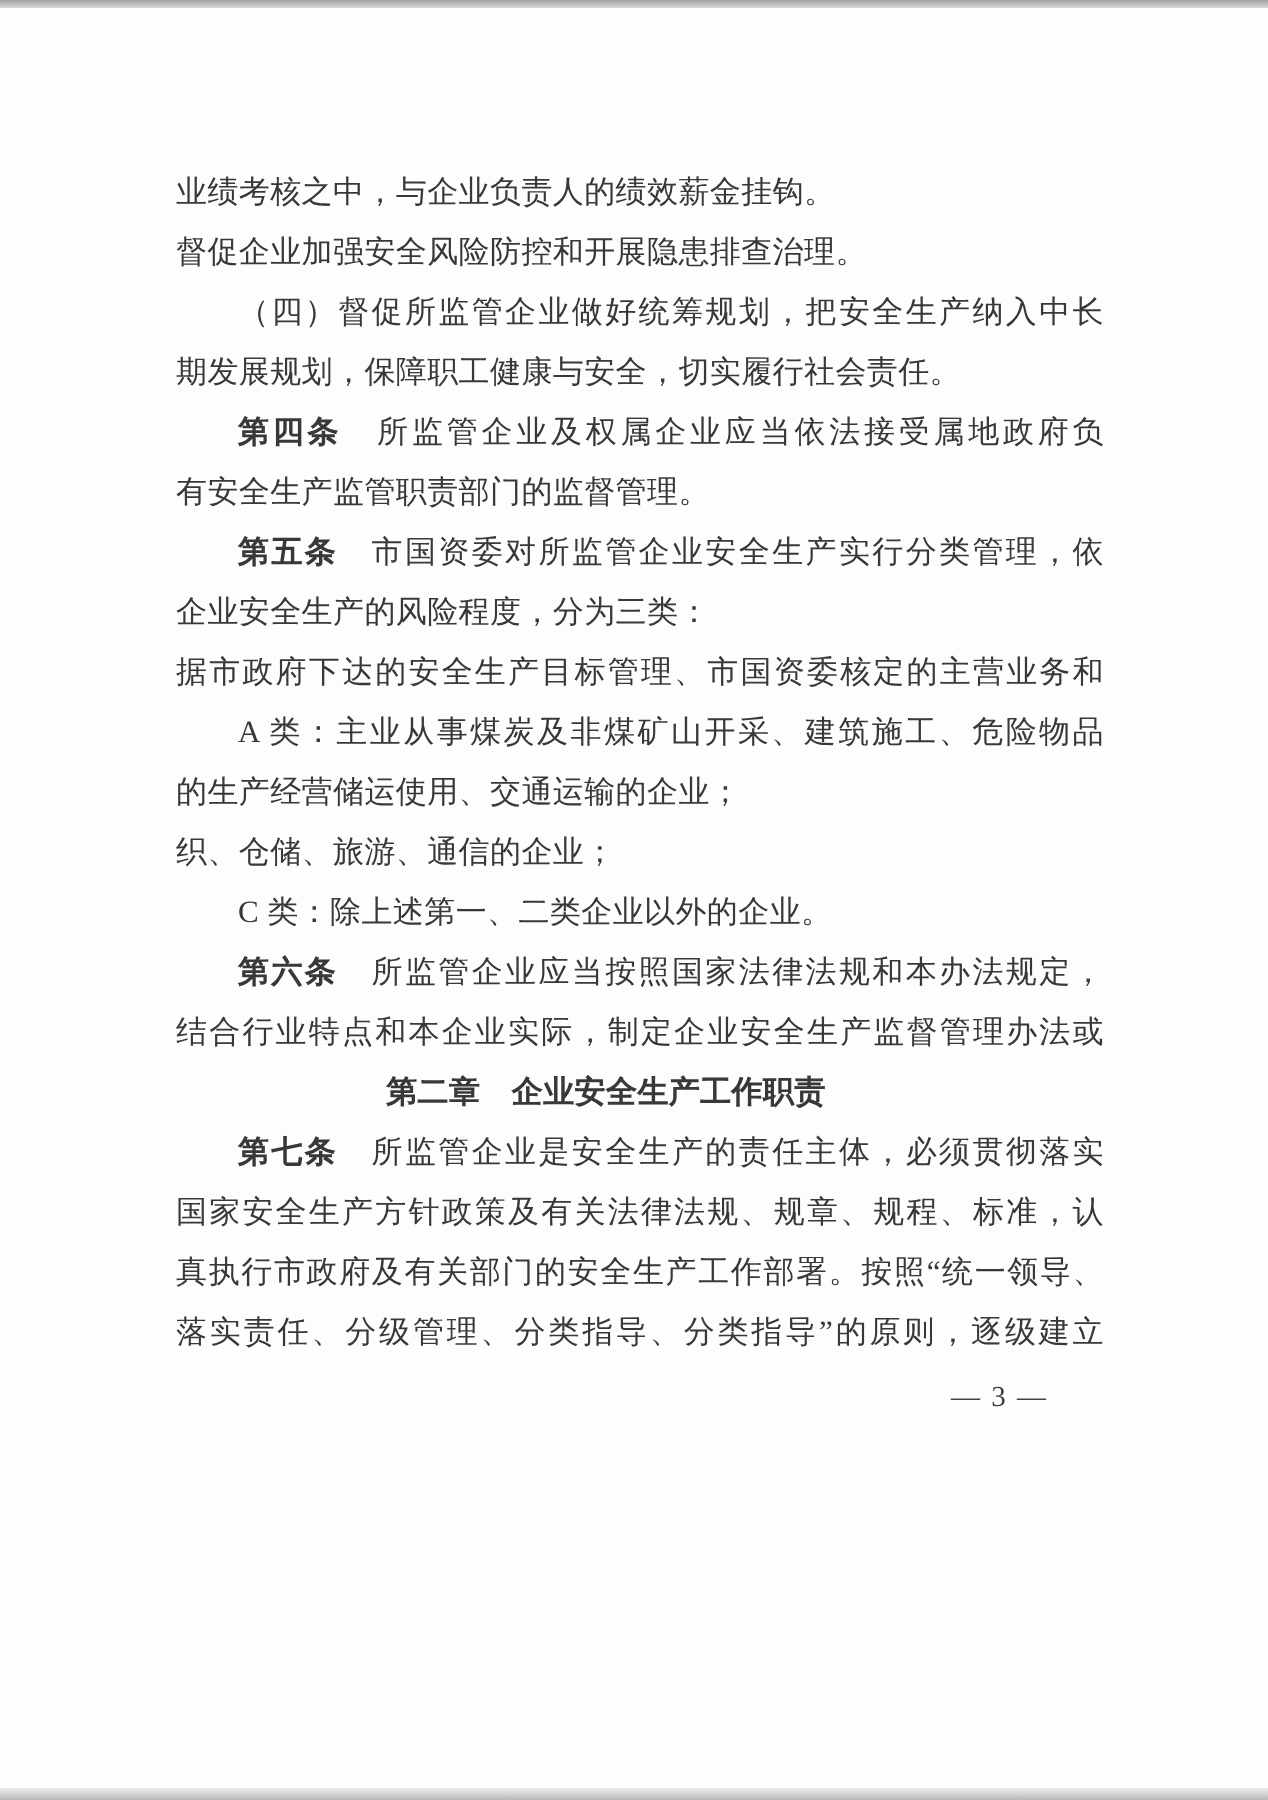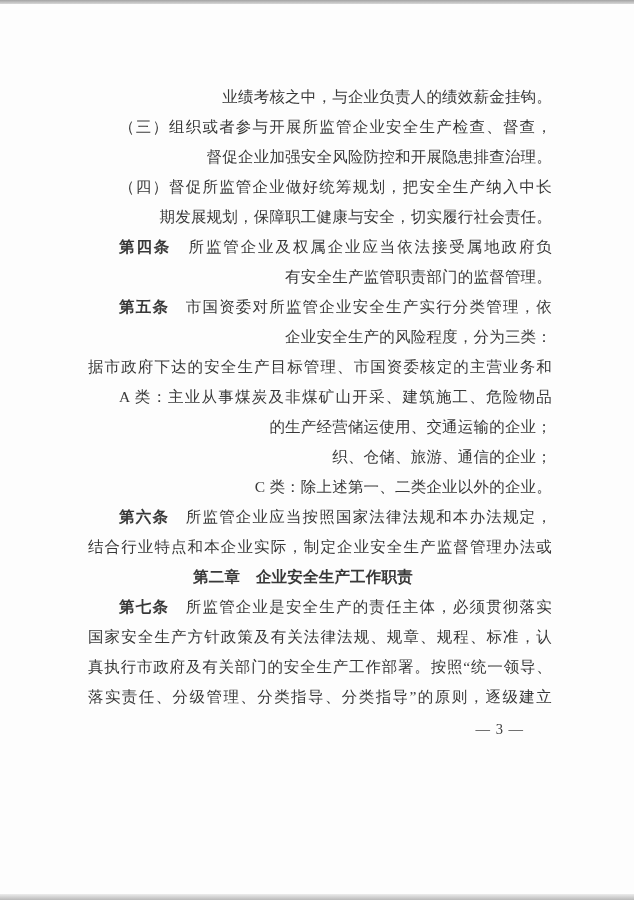--- a/index.html
+++ b/index.html
@@ -28,21 +28,21 @@
     position: absolute;
     top: 82px;
     left: 88px;
     width: 464px;
   }
   .line {
     font-size: 15.5px;
     line-height: 30px;
     height: 30px;
     overflow: hidden;
-    text-align: right;
+    text-align: left;
     letter-spacing: 0.2px;
   }
   .line.ind { text-indent: 2em; }
   .line.j {
     text-align: justify;
     text-align-last: justify;
   }
   .line.center {
     text-align: left;
     text-align-last: center;
@@ -65,21 +65,20 @@
   }
 </style>
 </head>
 <body>
 
 <div class="scan-edge-top"></div>
 
 <div class="doc-body">
 
   <div class="line"><span>业绩考核之中，与企业负责人的绩效薪金挂钩。</span></div>
-    <div class="line ind j"><span>（三）组织或者参与开展所监管企业安全生产检查、督查，</span></div>
     <div class="line"><span>督促企业加强安全风险防控和开展隐患排查治理。</span></div>
     <div class="line ind j"><span>（四）督促所监管企业做好统筹规划，把安全生产纳入中长</span></div>
     <div class="line"><span>期发展规划，保障职工健康与安全，切实履行社会责任。</span></div>
     <div class="line ind j"><span class="b">第四条</span><span>　所监管企业及权属企业应当依法接受属地政府负</span></div>
     <div class="line"><span>有安全生产监管职责部门的监督管理。</span></div>
     <div class="line ind j"><span class="b">第五条</span><span>　市国资委对所监管企业安全生产实行分类管理，依</span></div>
     <div class="line"><span>企业安全生产的风险程度，分为三类：</span></div>
     <div class="line j"><span>据市政府下达的安全生产目标管理、市国资委核定的主营业务和</span></div>
     <div class="line ind j"><span>A 类：主业从事煤炭及非煤矿山开采、建筑施工、危险物品</span></div>
     <div class="line"><span>的生产经营储运使用、交通运输的企业；</span></div>

